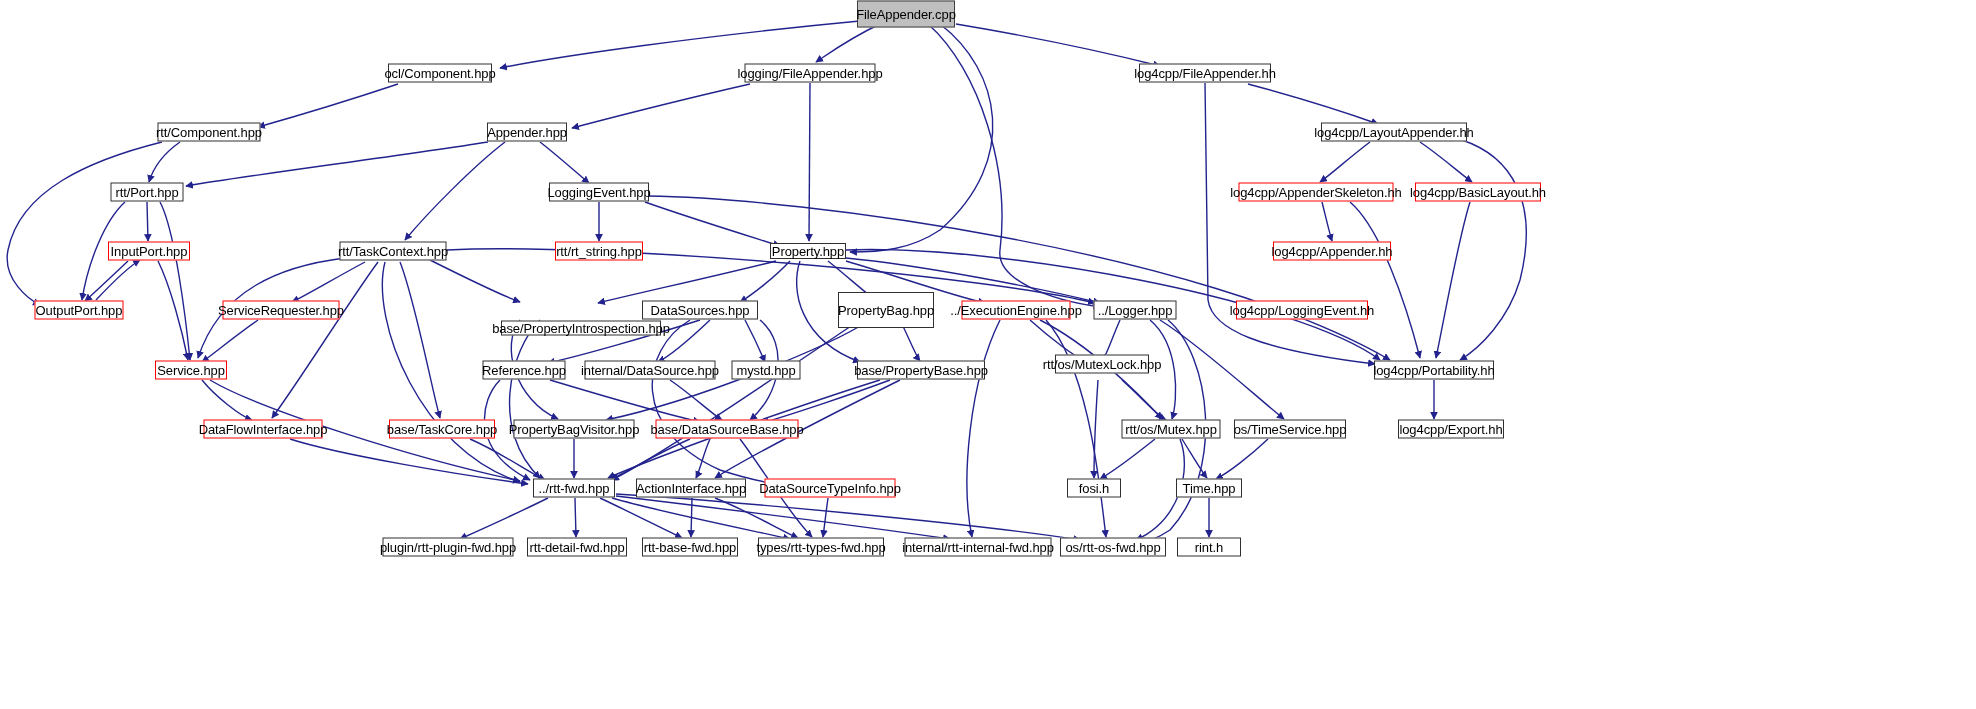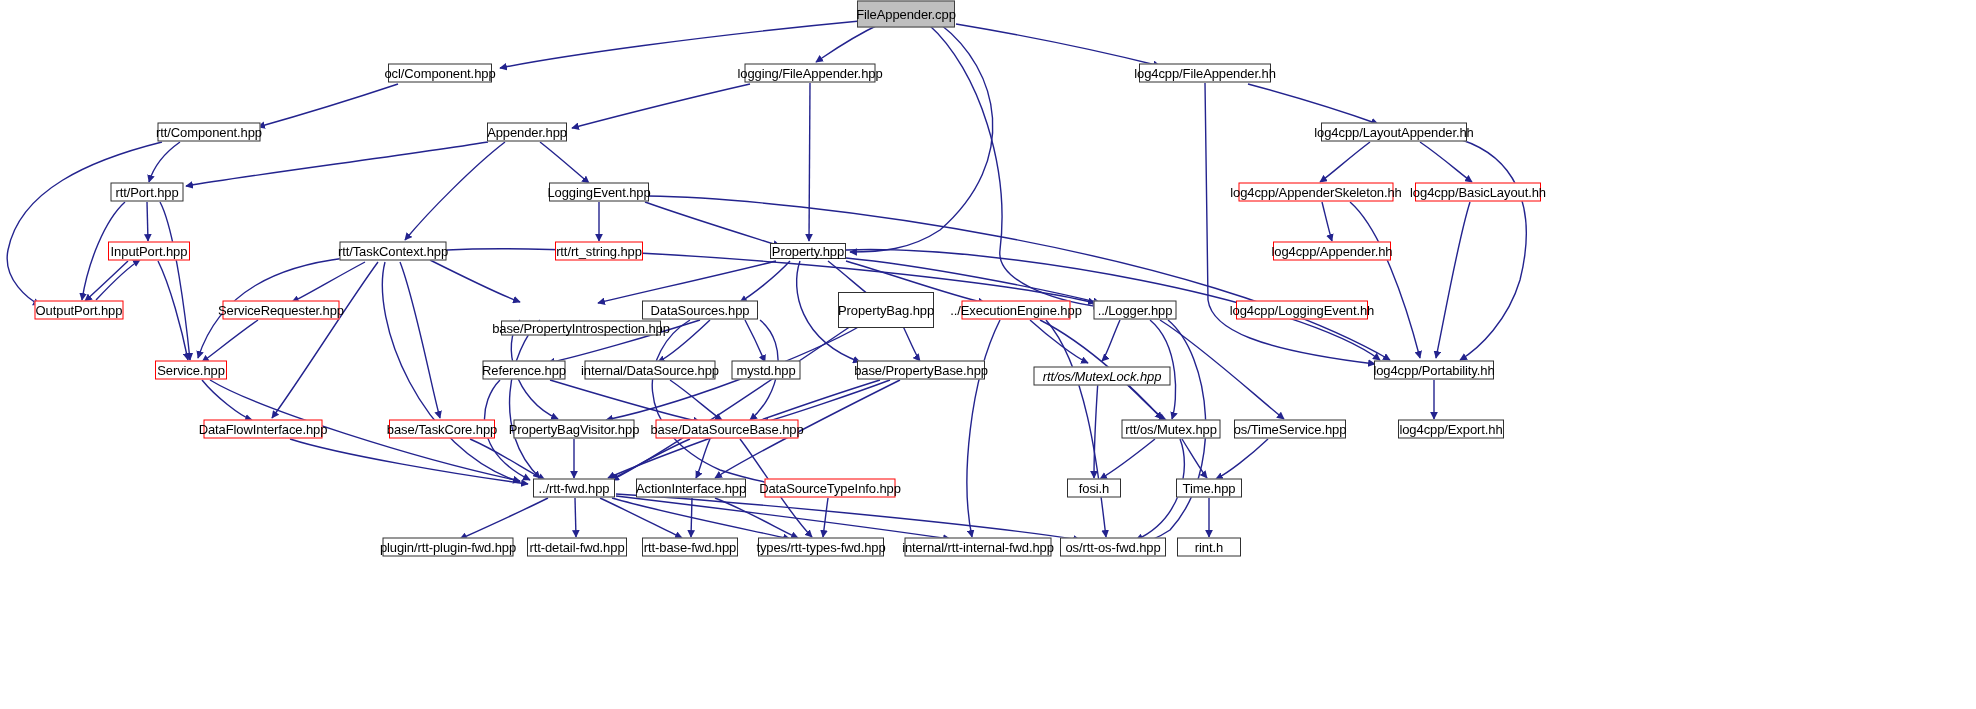--- a/index.html
+++ b/index.html
@@ -190,21 +190,21 @@
       <div class="gnode black" style="left: 700px; top: 310px; width: 116px; height: 19px;">DataSources.hpp</div>
       <div class="gnode black" style="left: 886px; top: 310px; width: 96px; height: 36px;">PropertyBag.hpp</div>
       <div class="gnode red" style="left: 1016px; top: 310px; width: 109px; height: 19px; text-align: right;">../ExecutionEngine.hpp</div>
       <div class="gnode black" style="left: 1135px; top: 310px; width: 83px; height: 19px;">../Logger.hpp</div>
       <div class="gnode red" style="left: 1302px; top: 310px; width: 132px; height: 19px;">log4cpp/LoggingEvent.hh</div>
       <div class="gnode red" style="left: 191px; top: 370px; width: 72px; height: 19px;">Service.hpp</div>
       <div class="gnode black" style="left: 524px; top: 370px; width: 83px; height: 19px;">Reference.hpp</div>
       <div class="gnode black" style="left: 650px; top: 370px; width: 131px; height: 19px;">internal/DataSource.hpp</div>
       <div class="gnode black" style="left: 766px; top: 370px; width: 69px; height: 19px;">mystd.hpp</div>
       <div class="gnode black" style="left: 921px; top: 370px; width: 128px; height: 19px;">base/PropertyBase.hpp</div>
-      <div class="gnode black" style="left: 1102px; top: 376px; width: 137px; height: 19px; font-style: italic;">rtt/os/MutexLock.hpp</div>
+      <div class="gnode black" style="left: 1102px; top: 364px; width: 94px; height: 19px;">rtt/os/MutexLock.hpp</div>
       <div class="gnode black" style="left: 1434px; top: 370px; width: 120px; height: 19px;">log4cpp/Portability.hh</div>
       <div class="gnode red" style="left: 263px; top: 429px; width: 119px; height: 19px;">DataFlowInterface.hpp</div>
       <div class="gnode red" style="left: 442px; top: 429px; width: 106px; height: 19px;">base/TaskCore.hpp</div>
       <div class="gnode black" style="left: 574px; top: 429px; width: 121px; height: 19px;">PropertyBagVisitor.hpp</div>
       <div class="gnode red" style="left: 727px; top: 429px; width: 143px; height: 19px;">base/DataSourceBase.hpp</div>
       <div class="gnode black" style="left: 1171px; top: 429px; width: 99px; height: 19px;">rtt/os/Mutex.hpp</div>
       <div class="gnode black" style="left: 1290px; top: 429px; width: 112px; height: 19px;">os/TimeService.hpp</div>
       <div class="gnode black" style="left: 1434px; top: 429px; width: 106px; height: 19px; margin-left: 17px;">log4cpp/Export.hh</div>
       <div class="gnode black" style="left: 574px; top: 488px; width: 82px; height: 19px;">../rtt-fwd.hpp</div>
       <div class="gnode black" style="left: 691px; top: 488px; width: 110px; height: 19px;">ActionInterface.hpp</div>

